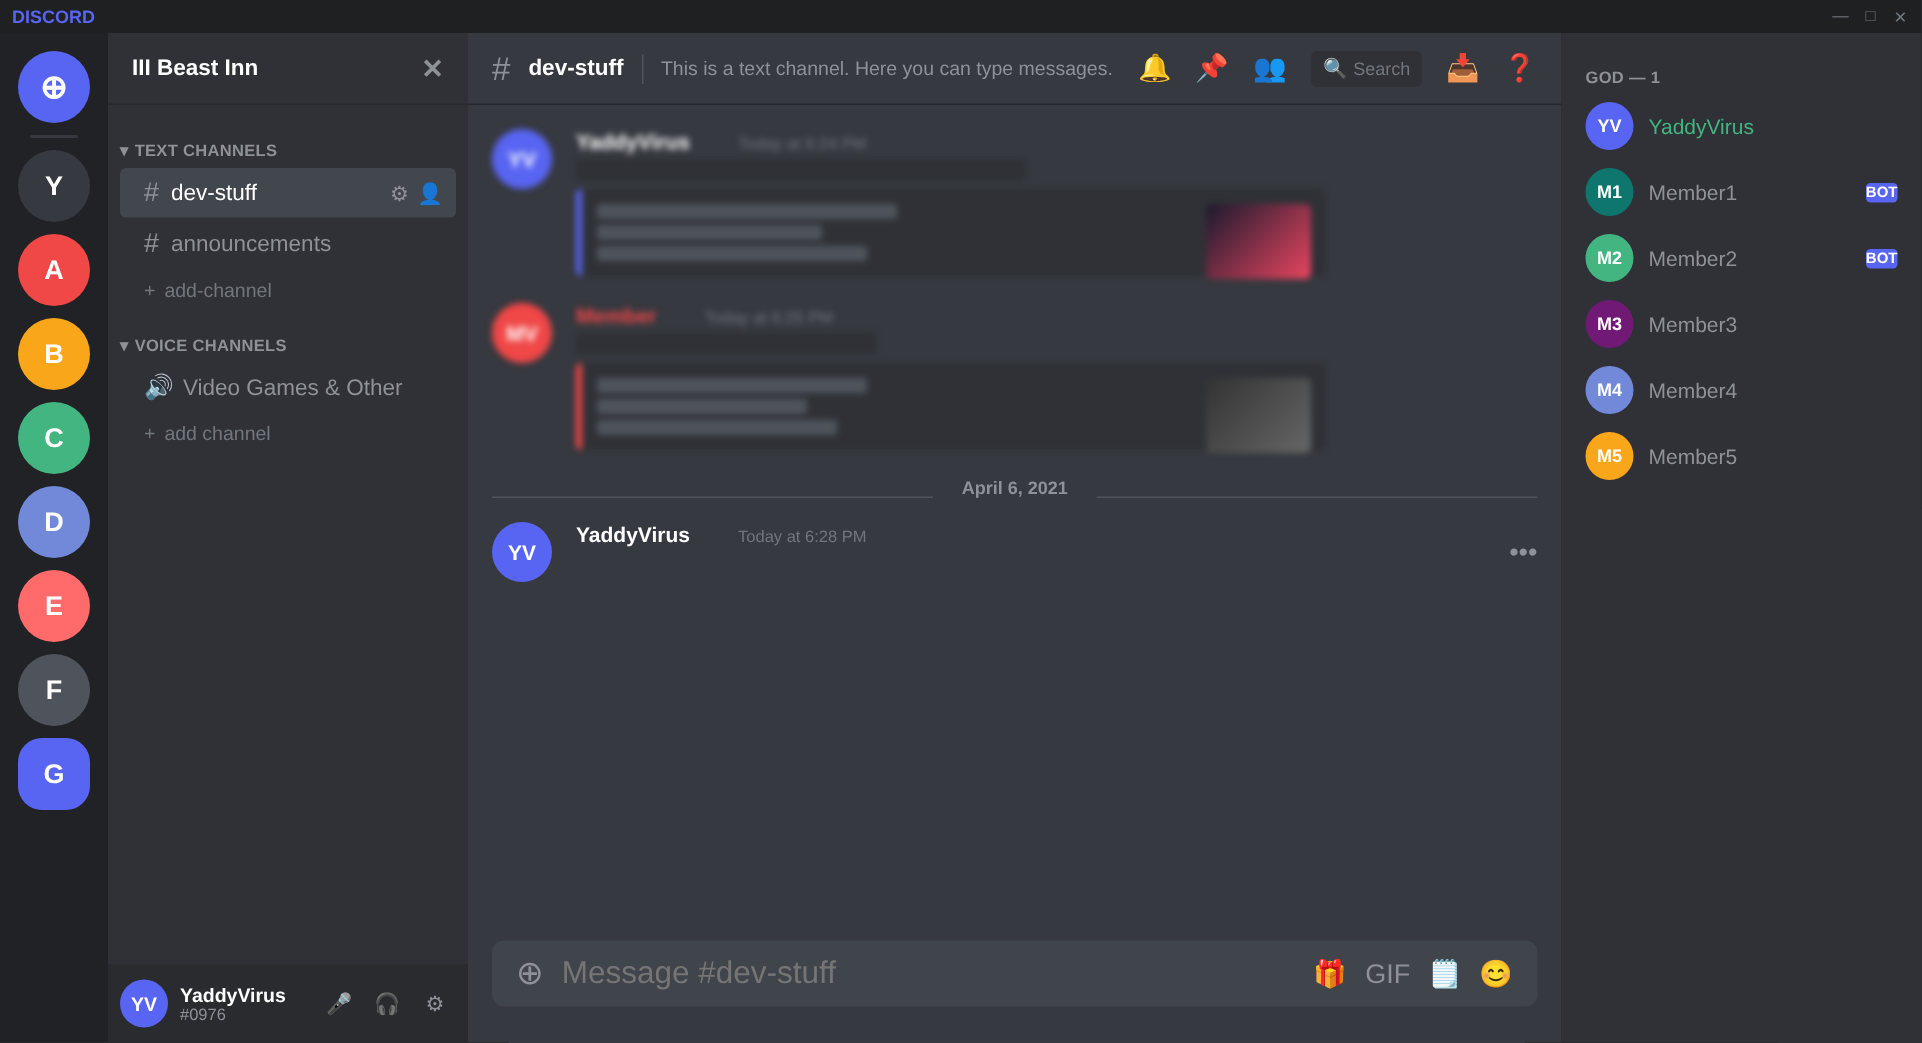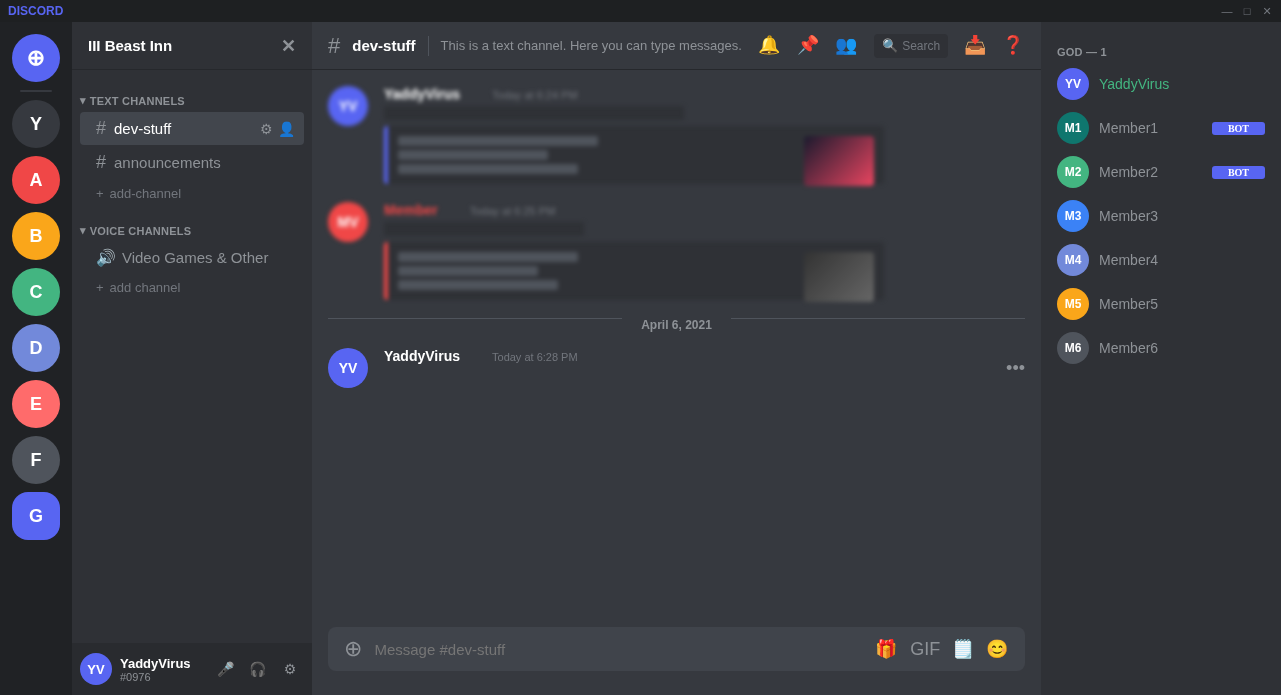--- a/index.html
+++ b/index.html
@@ -201,21 +201,21 @@
       background: #36393f;
     }
     .channel-header-hash { color: #8e9297; font-size: 22px; font-weight: 100; }
     .channel-header-name { font-weight: 600; font-size: 15px; color: #fff; }
     .channel-header-divider { width: 1px; height: 20px; background: #4f545c; }
     .channel-header-topic { color: #8e9297; font-size: 13px; flex: 1; }
     .header-icons { display: flex; gap: 16px; margin-left: auto; }
     .header-icon { color: #8e9297; cursor: pointer; font-size: 18px; }
     .date-divider {
       display: flex;
-      align-items: flex-start;
+      align-items: flex-end;
       gap: 19px;
       margin: 16px 0;
     }
     .date-divider-line { flex: 1; height: 1px; background: #4f545c; }
     .date-divider-text { font-size: 12px; color: #8e9297; font-weight: 600; white-space: nowrap; }
     .message-group {
       display: flex;
       gap: 16px;
       margin-bottom: 16px;
     }
@@ -256,21 +256,21 @@
       font-size: 22px;
       cursor: pointer;
       line-height: 1;
     }
     .input-field {
       flex: 1;
       background: transparent;
       border: none;
       outline: none;
       color: #dcddde;
-      font-size: 15px;
+      font-size: 21px;
     }
     .input-icon { color: #8e9297; font-size: 18px; cursor: pointer; }
 
     
     .members-sidebar {
       width: 240px;
       background: #2f3136;
       padding: 16px 8px;
       overflow: hidden;
       flex-shrink: 0;
@@ -302,25 +302,24 @@
       font-weight: bold;
       color: white;
       flex-shrink: 0;
       position: relative;
     }
     .member-name { font-size: 14px; color: #8e9297; }
     .member-badge {
       margin-left: auto;
       background: #5865f2;
       border-radius: 3px;
-      padding: 1px 16px;
+      padding: 1px 0;
       font-size: 10px;
       color: white;
       font-weight: 600;
-      font-family: Liberation Serif, serif;
     }
 
     
     .context-menu-overlay {
       position: absolute;
       top: 0; left: 0; right: 0; bottom: 0;
       z-index: 100;
     }
 
     
@@ -545,30 +544,26 @@
       <div class="member-avatar" style="background:#0f766e;">M1</div>
       <span class="member-name">Member1</span>
       <span class="member-badge">BOT</span>
     </div>
     <div class="member-item">
       <div class="member-avatar" style="background:#43b581;">M2</div>
       <span class="member-name">Member2</span>
       <span class="member-badge" style="background:#5865f2;">BOT</span>
     </div>
     <div class="member-item">
-      <div class="member-avatar" style="background:#3b82f6;text-align:right;">M3</div>
+      <div class="member-avatar" style="background:#701a75;text-align:right;">M3</div>
       <span class="member-name">Member3</span>
     </div>
     <div class="member-item">
       <div class="member-avatar" style="background:#7289da;">M4</div>
       <span class="member-name">Member4</span>
     </div>
     <div class="member-item">
       <div class="member-avatar" style="background:#faa61a;">M5</div>
       <span class="member-name">Member5</span>
     </div>
-    <div class="member-item">
-      <div class="member-avatar" style="background:#4f545c;">M6</div>
-      <span class="member-name">Member6</span>
-    </div>
   </div>
 
 </div>
 
 </body></html>

